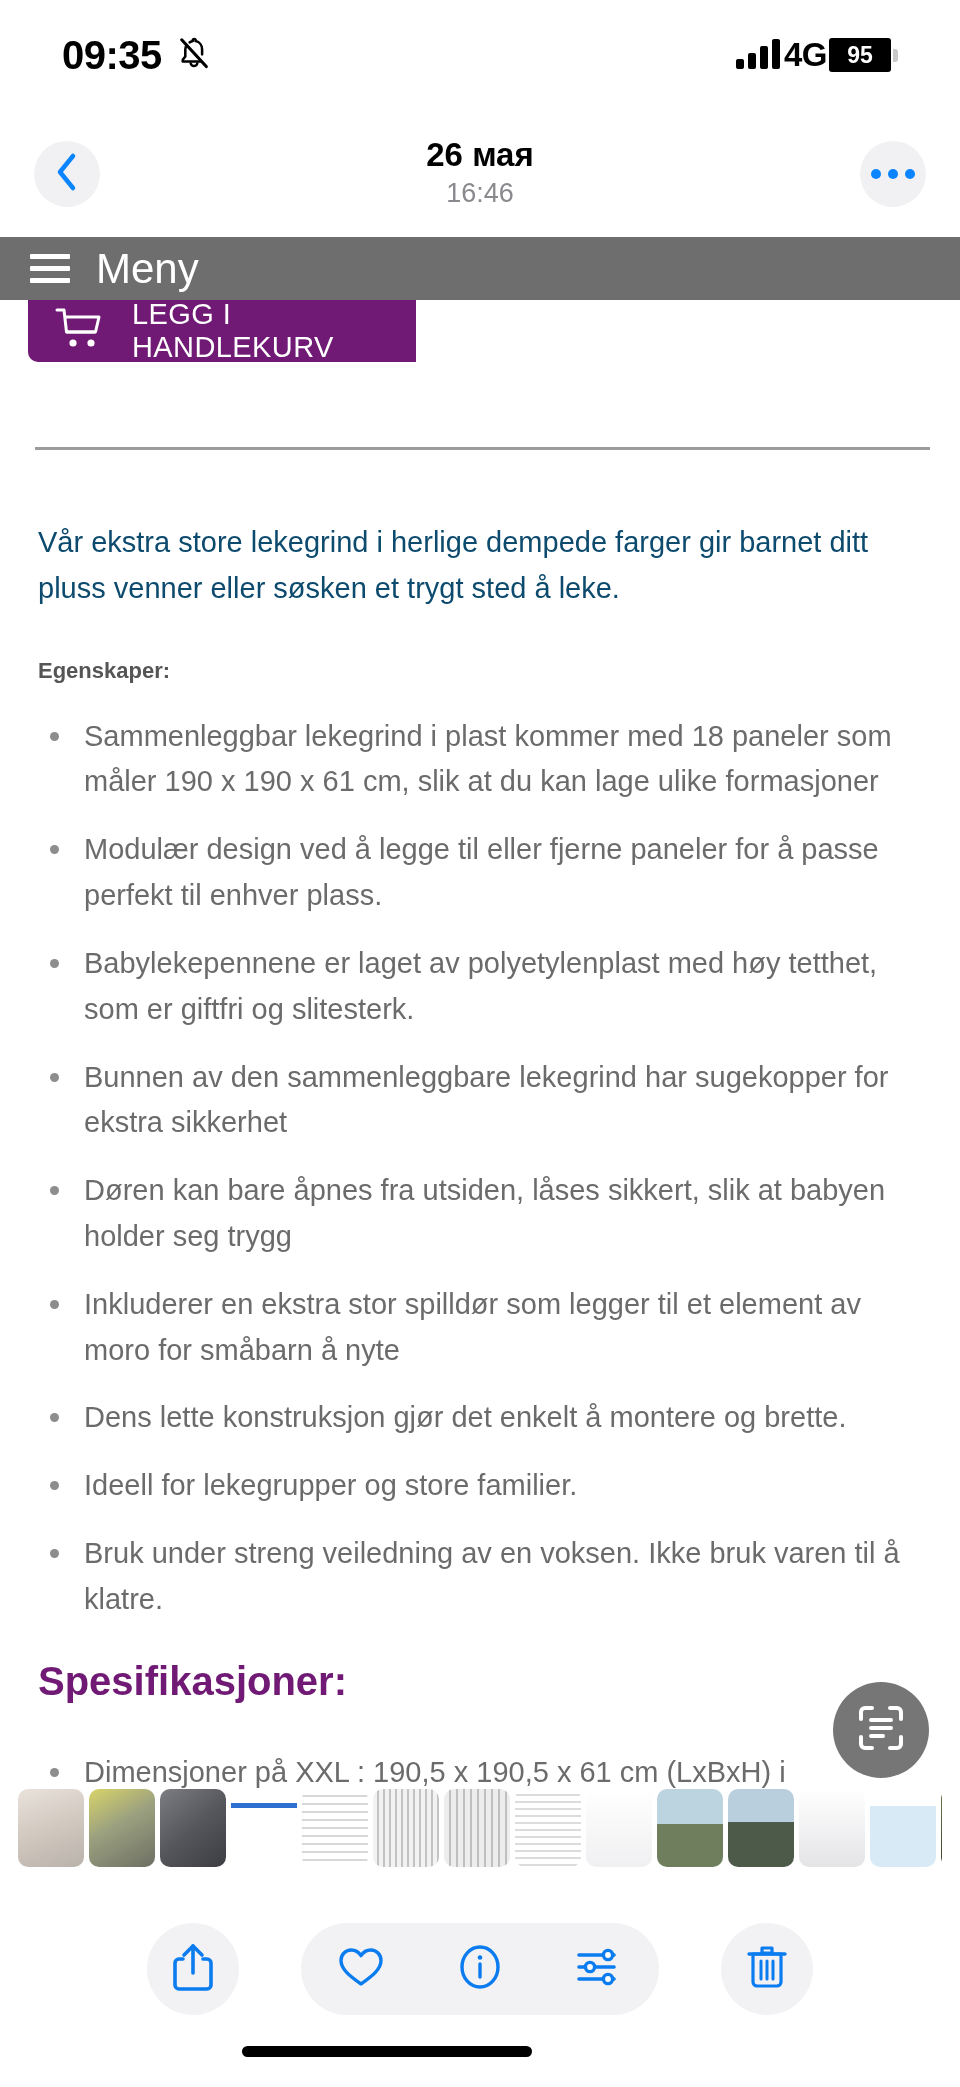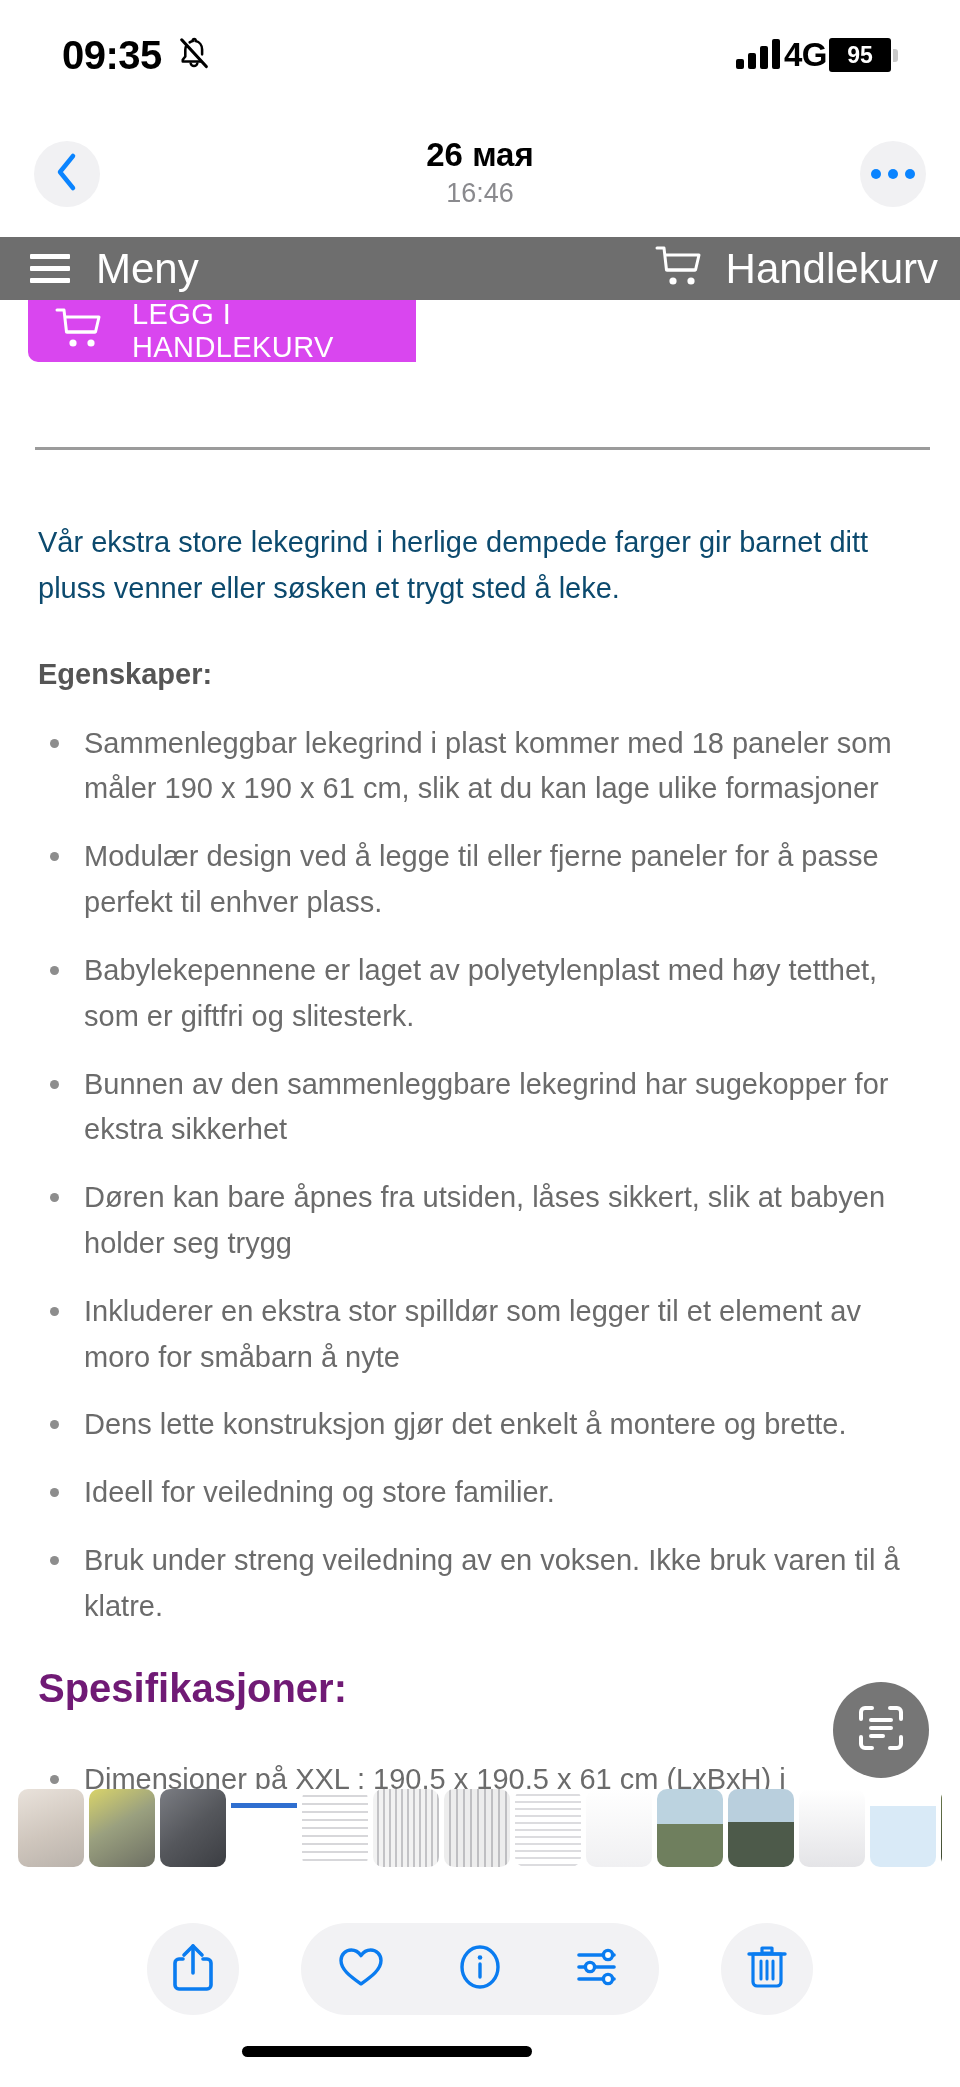--- a/index.html
+++ b/index.html
@@ -54,42 +54,42 @@
   }
   .sitebar-left { display:flex; align-items:center; gap:26px; }
   .hamburger { display:flex; flex-direction:column; gap:7px; }
   .hamburger i { width:40px; height:5px; background:#fff; display:block; border-radius:1px; }
   .sitebar-label { color:#fff; font-size:42px; font-weight:400; }
   .sitebar-right { display:flex; align-items:center; gap:20px; }
 
   
   .cart-btn {
     position:absolute; top:300px; left:28px; width:388px; height:62px;
-    background:#d946ef; border-bottom-left-radius:10px;
+    background:#701a75; border-bottom-left-radius:10px;
     display:flex; align-items:center; gap:26px; padding-left:26px;
     cursor:pointer;
   }
   .cart-btn-label { color:#fff; font-size:29px; letter-spacing:0.4px; }
 
   
   .divider {
     position:absolute; top:447px; left:35px; width:895px; height:3px;
     background:#9b9b9b;
   }
 
   
   .content {
     position:absolute; top:520px; left:0; width:960px;
     padding:0 38px;
   }
   .intro {
     font-size:29px; color:#0c4a6e; line-height:1.58; max-width:900px;
   }
   .sec-heading {
-    font-size:29px; font-weight:700; color:#555; margin-top:46px;
+    font-size:22px; font-weight:700; color:#555; margin-top:46px;
   }
   ul.features { list-style:none; margin-top:30px; }
   ul.features li {
     position:relative; padding-left:46px; font-size:29px; color:#6b6b6b;
     line-height:1.58; margin-bottom:22px; max-width:900px;margin-top:20px;
   }
   ul.features li::before {
     content:""; position:absolute; left:12px; top:18px;
     width:9px; height:9px; border-radius:50%; background:#8d8d8d;
   }
@@ -207,31 +207,20 @@
   </div>
 
   <div class="sitebar">
     <div class="sitebar-left">
       <span class="hamburger">
           <i></i>
           <i></i>
           <i></i>
         </span>
       <span class="sitebar-label">Meny</span>
-    </div>
-    <div class="sitebar-right">
-      <span>
-        <svg width="52" height="46" viewBox="0 0 52 46">
-          <path d="M3 4h7l2.5 22h28" fill="none" stroke="#fff" stroke-width="3" stroke-linecap="round" stroke-linejoin="round"></path>
-          <path d="M12 11h33l-3.5 15H12.5" fill="none" stroke="#fff" stroke-width="3" stroke-linejoin="round"></path>
-          <circle cx="19" cy="37" r="3.6" fill="#fff"></circle>
-          <circle cx="37" cy="37" r="3.6" fill="#fff"></circle>
-        </svg>
-      </span>
-      <span class="sitebar-label">Handlekurv</span>
     </div>
   </div>
 
   <div class="cart-btn">
     <span>
       <svg width="52" height="46" viewBox="0 0 52 46">
         <path d="M3 4h7l2.5 22h28" fill="none" stroke="#fff" stroke-width="3" stroke-linecap="round" stroke-linejoin="round"></path>
         <path d="M12 11h33l-3.5 15H12.5" fill="none" stroke="#fff" stroke-width="3" stroke-linejoin="round"></path>
         <circle cx="19" cy="37" r="3.6" fill="#fff"></circle>
         <circle cx="37" cy="37" r="3.6" fill="#fff"></circle>
@@ -248,21 +237,21 @@
     <div class="sec-heading">Egenskaper:</div>
 
     <ul class="features">
       <li>Sammenleggbar lekegrind i plast kommer med 18 paneler som måler 190 x 190 x 61 cm, slik at du kan lage ulike formasjoner</li>
       <li>Modulær design ved å legge til eller fjerne paneler for å passe perfekt til enhver plass.</li>
       <li>Babylekepennene er laget av polyetylenplast med høy tetthet, som er giftfri og slitesterk.</li>
       <li>Bunnen av den sammenleggbare lekegrind har sugekopper for ekstra sikkerhet</li>
       <li>Døren kan bare åpnes fra utsiden, låses sikkert, slik at babyen holder seg trygg</li>
       <li>Inkluderer en ekstra stor spilldør som legger til et element av moro for småbarn å nyte</li>
       <li>Dens lette konstruksjon gjør det enkelt å montere og brette.</li>
-      <li>Ideell for veiledning og store familier.</li>
+      <li>Ideell for lekegrupper og store familier.</li>
       <li>Bruk under streng veiledning av en voksen. Ikke bruk varen til å klatre.</li>
     </ul>
 
     <div class="spec-heading">Spesifikasjoner:</div>
 
     <ul class="specs">
       <li>Dimensjoner på XXL : 190,5 x 190,5 x 61 cm (LxBxH) i</li>
     </ul>
   </div>
 

